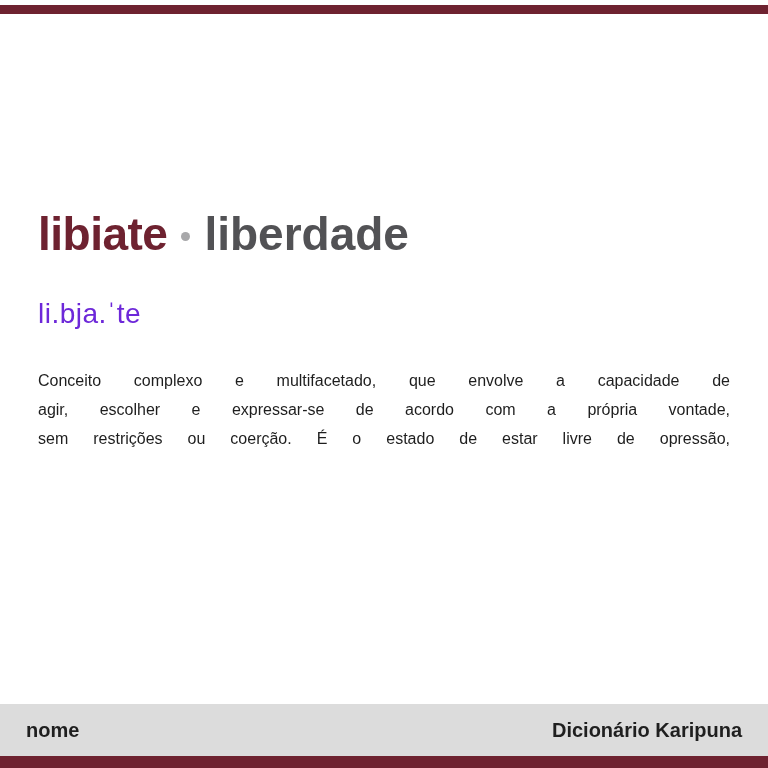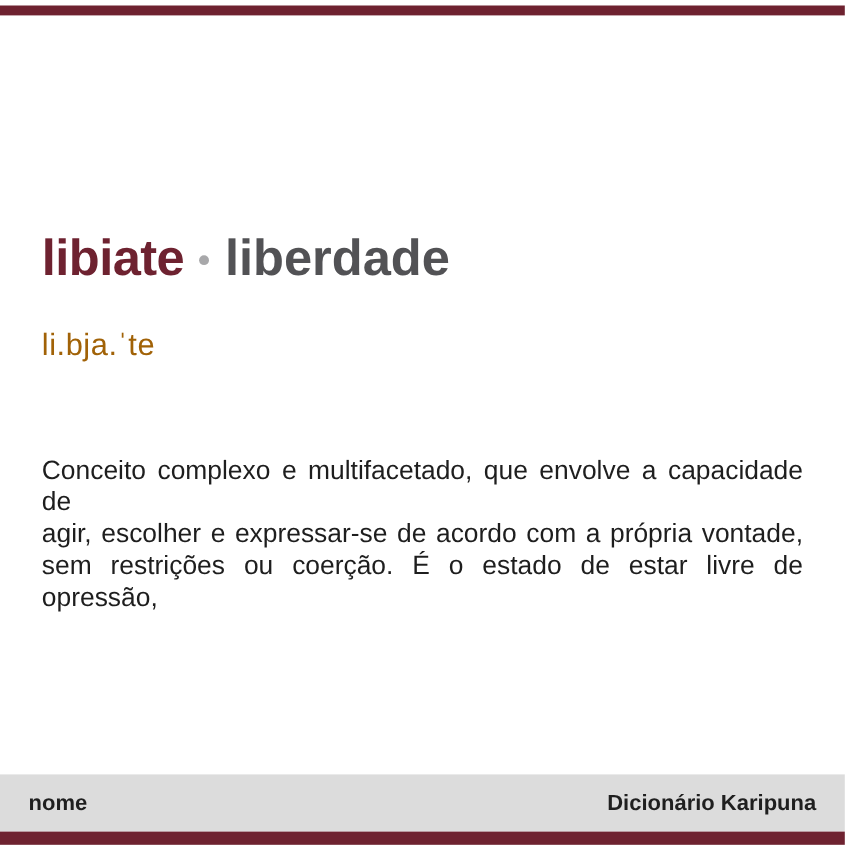--- a/index.html
+++ b/index.html
@@ -45,29 +45,29 @@
     font-weight: 700;
     color: #525255;
   }
 
   
   .pronunciation {
     position: absolute;
     left: 38px; top: 298px;
     font-size: 28px;
     letter-spacing: 0.5px;
-    color: #a16207;
+    color: #6d28d9;
   }
 
   
   .definition {
     position: absolute;
-    left: 38px; top: 413px;
+    left: 38px; top: 366px;
     width: 692px;
-    font-size: 24px;
+    font-size: 16px;
     line-height: 29px;
     color: #1e1e1e;
   }
   .def-line { width: 100%; }
   .def-line.just {
     text-align: justify;
     text-align-last: justify;
   }
 
   

